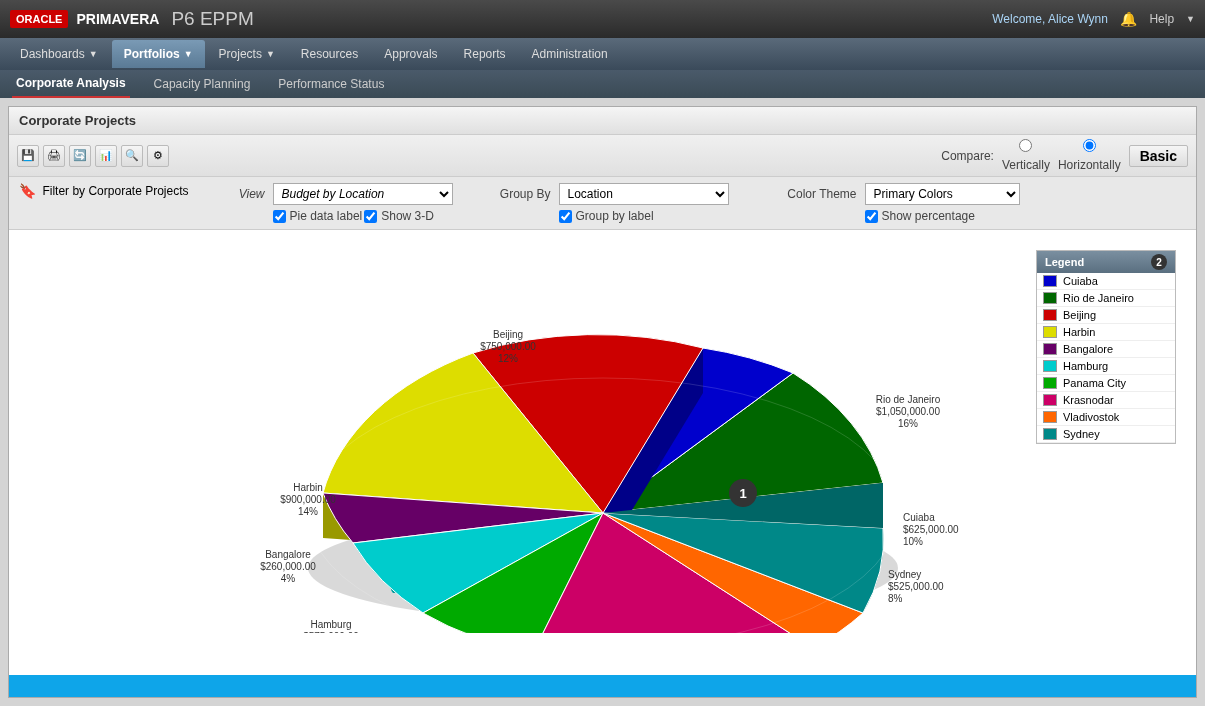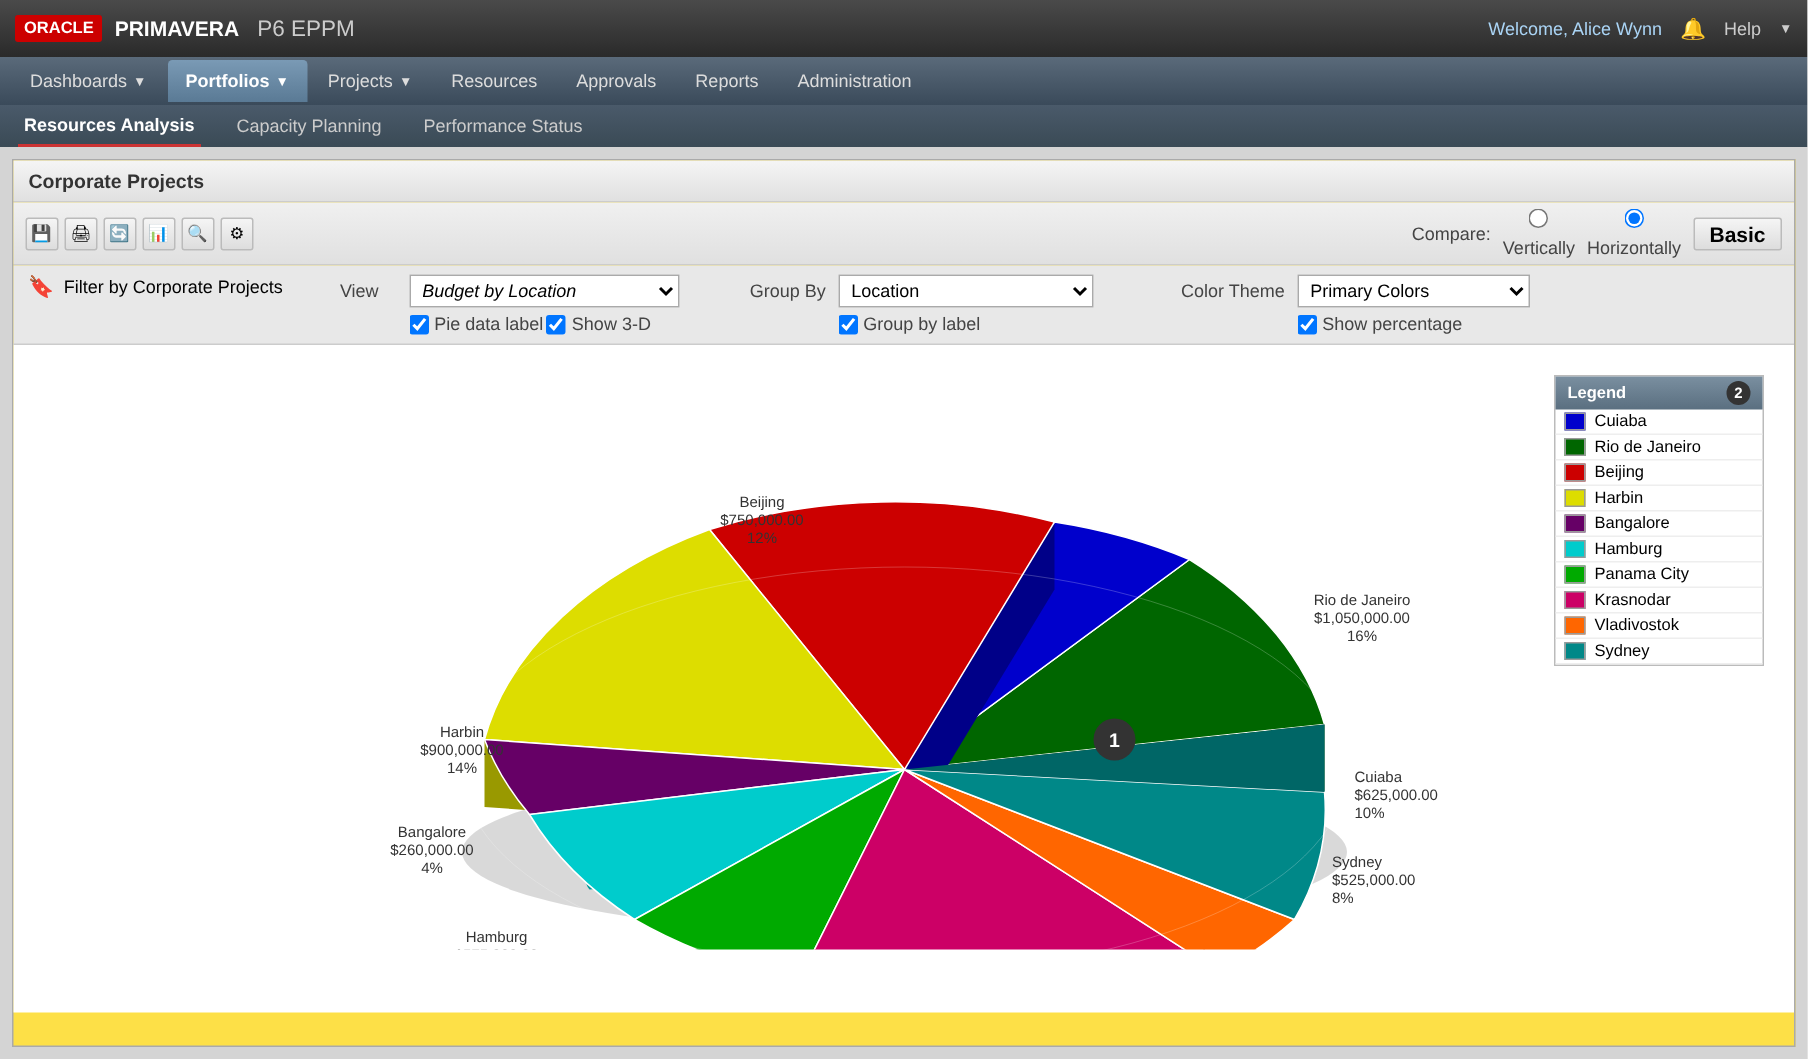--- a/index.html
+++ b/index.html
@@ -10,21 +10,21 @@
       display: flex; justify-content: space-between;
       background: linear-gradient(to bottom, #4a4a4a, #2a2a2a);
       height: 38px; padding: 0 10px;
     }
     .logo-area { display: flex; align-items: center; gap: 8px; }
     .oracle-logo {
       background: #cc0000; color: white; font-weight: bold; font-size: 11px;
       padding: 3px 6px; border-radius: 2px;
     }
     .primavera-text { color: white; font-size: 14px; font-weight: bold; }
-    .p6-text { color: #ccc; font-size: 15px; margin-left: 4px; }
+    .p6-text { color: #ccc; font-size: 19px; margin-left: 4px; }
     .top-right { display: flex; align-items: center; gap: 12px; color: #ccc; font-size: 12px; }
     .welcome-text { color: #aad4f5; }
     .help-btn { color: #ccc; cursor: pointer; }
 
     
     .nav-bar {
       display: flex; align-items: center;
       background: linear-gradient(to bottom, #5a6a7a, #3a4a5a);
       height: 32px; padding: 0 8px; gap: 2px;
     }
@@ -50,21 +50,21 @@
     .sub-nav-item.active {
       color: white; font-weight: bold;
       border-bottom: 2px solid #cc3333;
     }
 
     
     .main-content {
       background: #d4d4d4; padding: 8px; height: calc(706px - 38px - 32px - 28px);
     }
     .content-panel {
-      background: #fde047; border: 1px solid #aaa; height: 100%;
+      background: #0ea5e9; border: 1px solid #aaa; height: 100%;
     }
     .panel-header {
       background: linear-gradient(to bottom, #f5f5f5, #e0e0e0);
       border-bottom: 1px solid #ccc; padding: 6px 10px;
       font-size: 13px; font-weight: bold; color: #333;
     }
     .toolbar {
       display: flex; align-items: center; gap: 4px;
       background: linear-gradient(to bottom, #f0f0f0, #e0e0e0);
       border-bottom: 1px solid #ccc; padding: 4px 8px;
@@ -167,21 +167,21 @@
   <div class="nav-item">
     <span>Reports</span>
   </div>
   <div class="nav-item">
     <span>Administration</span>
   </div>
 </div>
 
 <div class="sub-nav">
   <div class="sub-nav-item active">
-    <span>Resources Analysis</span>
+    <span>Corporate Analysis</span>
   </div>
   <div class="sub-nav-item">
     <span>Capacity Planning</span>
   </div>
   <div class="sub-nav-item">
     <span>Performance Status</span>
   </div>
 </div>
 
 <div class="main-content">
@@ -215,21 +215,21 @@
     </div>
 
     <div class="filter-bar">
       <div class="filter-left">
         <span style="color:#666; font-size:14px;">🔖</span>
         <span>Filter by Corporate Projects</span>
       </div>
 
       <div style="flex:1; display:grid; grid-template-columns: 50px 190px 80px 190px 100px 190px; grid-template-rows: auto auto; gap: 4px 8px; align-items: center; margin-left: 20px;">
 
-        <span class="ctrl-label" style="grid-column:1; grid-row:1; text-align:center;">View</span>
+        <span class="ctrl-label" style="grid-column:1; grid-row:1; text-align:right;font-style:italic;">View</span>
         <div style="grid-column:2; grid-row:1; display:flex; align-items:center;">
           <select class="ctrl-select" style="width:180px;font-style:italic;">
             <option>Budget by Location</option>
           </select>
         </div>
         <span class="ctrl-label" style="grid-column:3; grid-row:1; text-align:right;">Group By</span>
         <div style="grid-column:4; grid-row:1; display:flex; align-items:center;">
           <select class="ctrl-select" style="width:170px;">
             <option>Location</option>
           </select>

